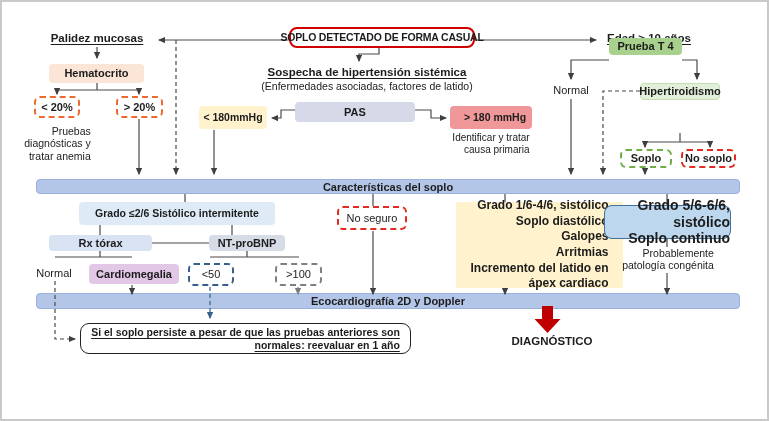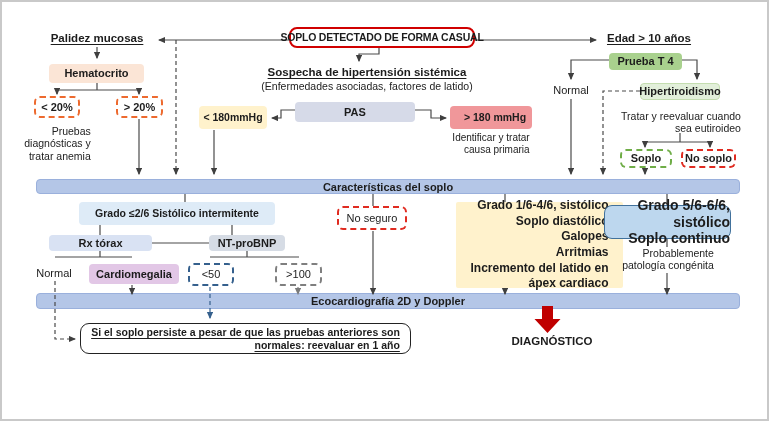--- a/index.html
+++ b/index.html
@@ -31,21 +31,21 @@
   #hematocrito{left:47px;top:62px;width:95px;height:19px;background:var(--peach);}
   #lt20{left:32px;top:94px;width:46px;height:22px;border-color:var(--orange-dash);}
   #gt20{left:114px;top:94px;width:47px;height:22px;border-color:var(--orange-dash);}
   #pruebas-note{left:13px;top:123px;width:85px;}
   #sospecha{left:245px;top:64px;width:240px;font-size:11.5px;}
   #enfermedades{left:230px;top:78px;width:270px;}
   #pas{left:293px;top:100px;width:120px;height:20px;background:var(--pas-fill);}
   #lt180{left:197px;top:104px;width:68px;height:23px;background:var(--yellow);font-size:10.5px;}
   #gt180{left:448px;top:104px;width:82px;height:23px;background:var(--pink);font-size:10.5px;padding-left:8px;}
   #identificar{left:438px;top:130px;width:102px;font-size:10px;}
-  #t4{left:607px;top:51px;width:73px;height:17px;background:var(--green);}
+  #t4{left:607px;top:36px;width:73px;height:17px;background:var(--green);}
   #normal1{left:545px;top:82px;width:48px;}
   #hiper{left:638px;top:81px;width:80px;height:17px;background:var(--green-light);border:1px solid #c4ddb0;border-radius:4px;}
   #tratar{left:610px;top:108px;width:138px;}
   #soplo{left:618px;top:147px;width:52px;height:19px;border-color:var(--green-dash);font-weight:600;}
   #nosoplo{left:679px;top:147px;width:55px;height:19px;border-color:var(--red-dash);font-weight:600;}
   #bar1{top:177px;height:15px;}
   #grado26{left:77px;top:200px;width:196px;height:23px;background:var(--light-blue);font-size:10.5px;}
   #rx{left:47px;top:233px;width:103px;height:16px;background:var(--lavender);}
   #nt{left:207px;top:233px;width:76px;height:16px;background:var(--gray-fill);}
   #normal2{left:29px;top:265px;width:46px;}
@@ -136,22 +136,20 @@
   <div class="node note" id="enfermedades">(Enfermedades asociadas, factores de latido)</div>
   <div class="node bold pill" id="pas">PAS</div>
   <div class="node bold pill" id="lt180">&lt; 180mmHg</div>
   <div class="node bold pill" id="gt180">&gt; 180 mmHg</div>
   <div class="node note" id="identificar">Identificar y tratar
 causa primaria</div>
 
   <div class="node bold pill" id="t4">Prueba T 4</div>
   <div class="node" id="normal1">Normal</div>
   <div class="node bold" id="hiper">Hipertiroidismo</div>
-  <div class="node note" id="tratar">Tratar y reevaluar cuando
-sea eutiroideo</div>
   <div class="node dashedbox" id="soplo">Soplo</div>
   <div class="node dashedbox" id="nosoplo">No soplo</div>
 
   <div class="bar" id="bar1">Características del soplo</div>
   <div class="node bold pill" id="grado26">Grado ≤2/6 Sistólico intermitente</div>
   <div class="node bold pill" id="rx">Rx tórax</div>
   <div class="node bold pill" id="nt">NT-proBNP</div>
   <div class="node" id="normal2">Normal</div>
   <div class="node bold pill" id="cardio">Cardiomegalia</div>
   <div class="node dashedbox" id="lt50">&lt;50</div>

